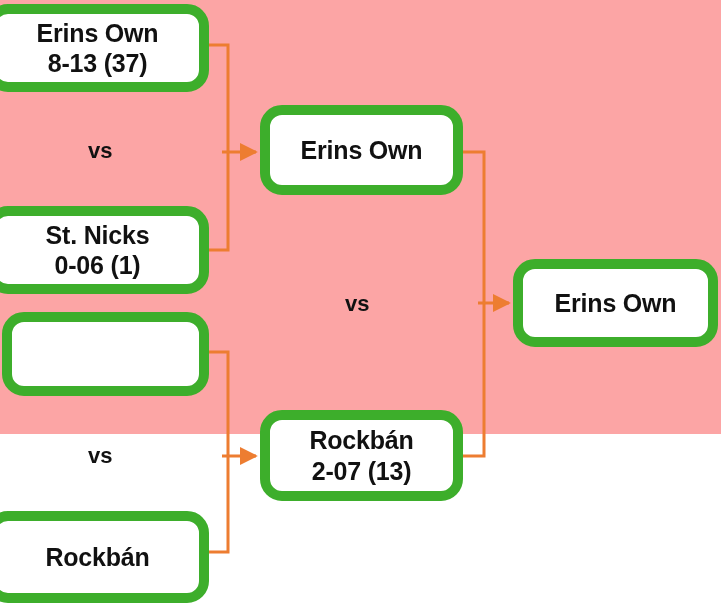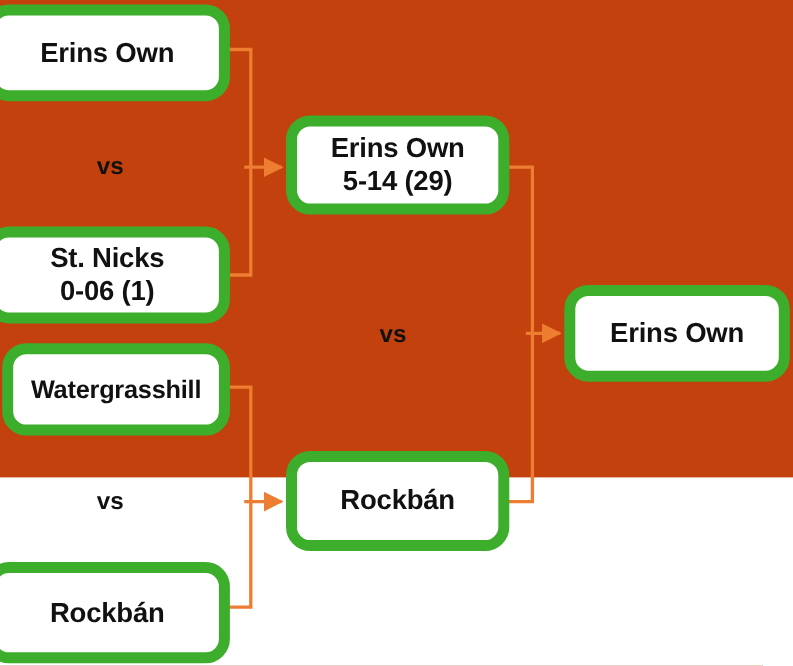--- a/index.html
+++ b/index.html
@@ -10,21 +10,21 @@
   body {
     width: 721px;
     height: 605px;
     font-family: "Liberation Sans", sans-serif;
     overflow: hidden;
   }
   #bracket {
     position: relative;
     width: 721px;
     height: 434px;
-    background: #c2410c;
+    background: #fca5a5;
   }
   
   #connectors {
     position: absolute;
     left: 0;
     top: 0;
     width: 721px;
     height: 605px;
     z-index: 1;
   }
@@ -100,47 +100,47 @@
     </g>
 
     <g>
       <path d="M 461 152 L 484 152 L 484 456 L 461 456" fill="none" stroke="#ED7D31" stroke-width="3"></path>
       <line x1="478" y1="303" x2="509" y2="303" stroke="#ED7D31" stroke-width="3" marker-end="url(#arrow)"></line>
     </g>
   </svg>
 
   <div class="box" id="box-erins-own-r1">
     <div class="line">Erins Own</div>
+    <div class="line">8-13 (37)</div>
   </div>
 
   <div class="vs-label" id="vs-upper">vs</div>
 
   <div class="box" id="box-st-nicks">
     <div class="line">St. Nicks</div>
     <div class="line">0-06 (1)</div>
   </div>
 
   <div class="box tight" id="box-watergrasshill">
-    <div class="line">Watergrasshill</div>
   </div>
 
   <div class="vs-label" id="vs-lower">vs</div>
 
   <div class="box" id="box-rockban-r1">
     <div class="line">Rockbán</div>
   </div>
 
   <div class="box" id="box-erins-own-sf">
     <div class="line">Erins Own</div>
-    <div class="line">5-14 (29)</div>
   </div>
 
   <div class="vs-label" id="vs-final">vs</div>
 
   <div class="box" id="box-rockban-sf">
     <div class="line">Rockbán</div>
+    <div class="line">2-07 (13)</div>
   </div>
 
   <div class="box single" id="box-erins-own-final">
     <div class="line">Erins Own</div>
   </div>
 
 </div>
 
 </body></html>

